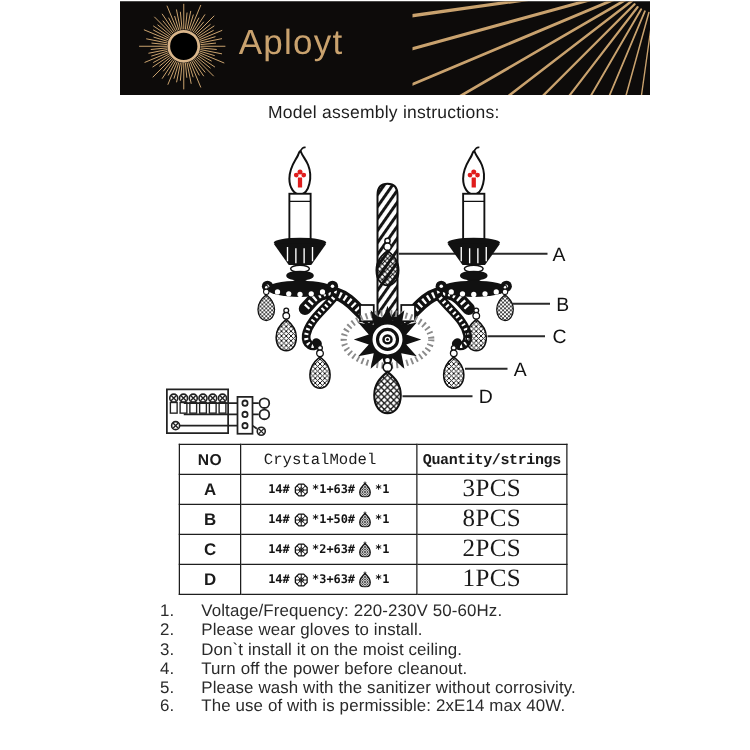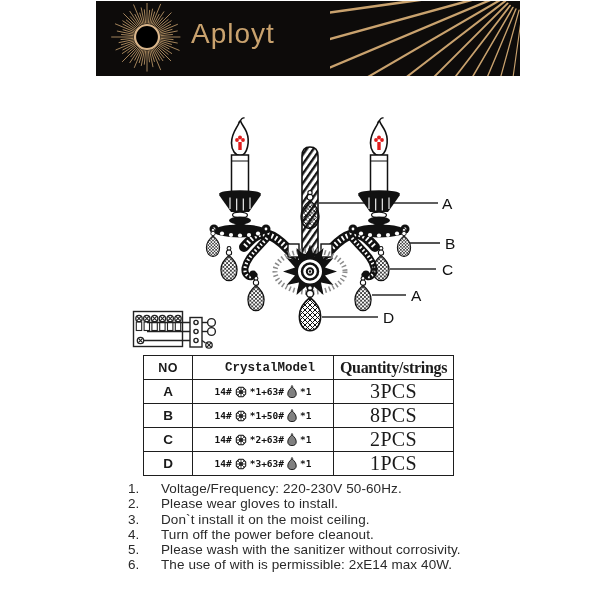--- a/index.html
+++ b/index.html
@@ -18,23 +18,23 @@
   
   .lamp{position:absolute;left:150px;top:112px;width:330px;height:233px;}
   .bracket{position:absolute;left:126px;top:303px;width:120px;height:52px;}
   .lamp text{font-family:"Liberation Sans",sans-serif;font-size:15.5px;fill:#111;}
   
   table.parts{position:absolute;left:143px;top:355px;width:310px;border-collapse:collapse;table-layout:fixed;}
   table.parts th,table.parts td{border:1.6px solid #1e1e1e;padding:0;text-align:center;vertical-align:middle;}
   table.parts th{height:23px;} table.parts td{height:21.5px;}
   col.c1{width:49px;} col.c2{width:141px;} col.c3{width:120px;}
   .th-no{font-size:12.5px;font-weight:700;letter-spacing:.5px;}
-  .th-crystal .hwrap{display:flex;justify-content:flex-end;padding:0 18px;
-      font-family:"Liberation Mono",monospace;font-size:12.5px;font-weight:700;}
-  .th-qty{font-family:Liberation Serif, serif;font-size:16px;font-weight:700;letter-spacing:-.3px;}
+  .th-crystal .hwrap{display:flex;justify-content:flex-start;padding:0 18px;
+      font-family:"Liberation Mono",monospace;font-size:12.5px;font-weight:400;}
+  .th-qty{font-family:Liberation Mono, monospace;font-size:12px;font-weight:700;letter-spacing:-.3px;}
   .no-cell{font-size:13.5px;font-weight:700;}
   .cc{display:flex;align-items:center;justify-content:center;gap:3px;
       font-family:"DejaVu Sans Mono",monospace;font-size:9.5px;font-weight:700;color:#111;}
   .ic-bead{width:12px;height:12px;display:block;} .ic-drop{width:10px;height:13.5px;display:block;}
   .qty-cell{font-family:"Liberation Serif",serif;font-size:20px;letter-spacing:.3px;}
   
   ol.notes{position:absolute;left:128px;top:481px;width:440px;margin:0;padding:0;list-style:none;counter-reset:n;}
   ol.notes li{display:flex;font-size:13.5px;line-height:15.3px;color:#2a2a2a;letter-spacing:.1px;}
   ol.notes li::before{counter-increment:n;content:counter(n) ".";flex:0 0 25px;margin-right:8px;text-align:left;}
   .hidden-defs{position:absolute;width:0;height:0;overflow:hidden;}
@@ -188,20 +188,21 @@
         <line x1="180.13622573856705" y1="4.599530727234956" x2="49.565160663695764" y2="174.14951440524578" stroke="#c9a26e" stroke-width="1.7000000000000002" stroke-linecap="round"></line>
         <line x1="177.61522368914976" y1="2.3847763108502384" x2="26.294372515228616" y2="153.7056274847714" stroke="#c9a26e" stroke-width="1.85" stroke-linecap="round"></line>
         <line x1="175.40046927276504" y1="-0.13622573856704" x2="5.850485594754247" y2="130.43483933630426" stroke="#c9a26e" stroke-width="2" stroke-linecap="round"></line>
         <line x1="173.52885514920368" y1="-2.921481387613884" x2="-11.425952468889108" y2="104.72478719125644" stroke="#c9a26e" stroke-width="2.15" stroke-linecap="round"></line>
         <line x1="172.03155805869898" y1="-5.9245947522453175" x2="-25.247156381240103" y2="77.00374074850475" stroke="#c9a26e" stroke-width="2.3000000000000003" stroke-linecap="round"></line>
         <line x1="170.93351948991312" y1="-9.095540945342988" x2="-35.38289701618649" y2="47.73346819683397" stroke="#c9a26e" stroke-width="2.45" stroke-linecap="round"></line>
         <line x1="170.25303021271918" y1="-12.381499375038292" x2="-41.66433649797685" y2="17.40154423041578" stroke="#c9a26e" stroke-width="2.6" stroke-linecap="round"></line>
       </svg>
   </div>
 
+  <div class="title1">Model assembly instructions:</div>
 
   <svg class="lamp" viewBox="150 112 330 233">
 
     <g stroke="#2a2a2a" stroke-width="1.6">
       <line x1="319" y1="203" x2="438" y2="203"></line>
       <line x1="410" y1="243" x2="440" y2="243"></line>
       <line x1="390" y1="269" x2="436" y2="269"></line>
       <line x1="372" y1="295" x2="406" y2="295"></line>
       <line x1="322" y1="317" x2="378" y2="317"></line>
     </g>

